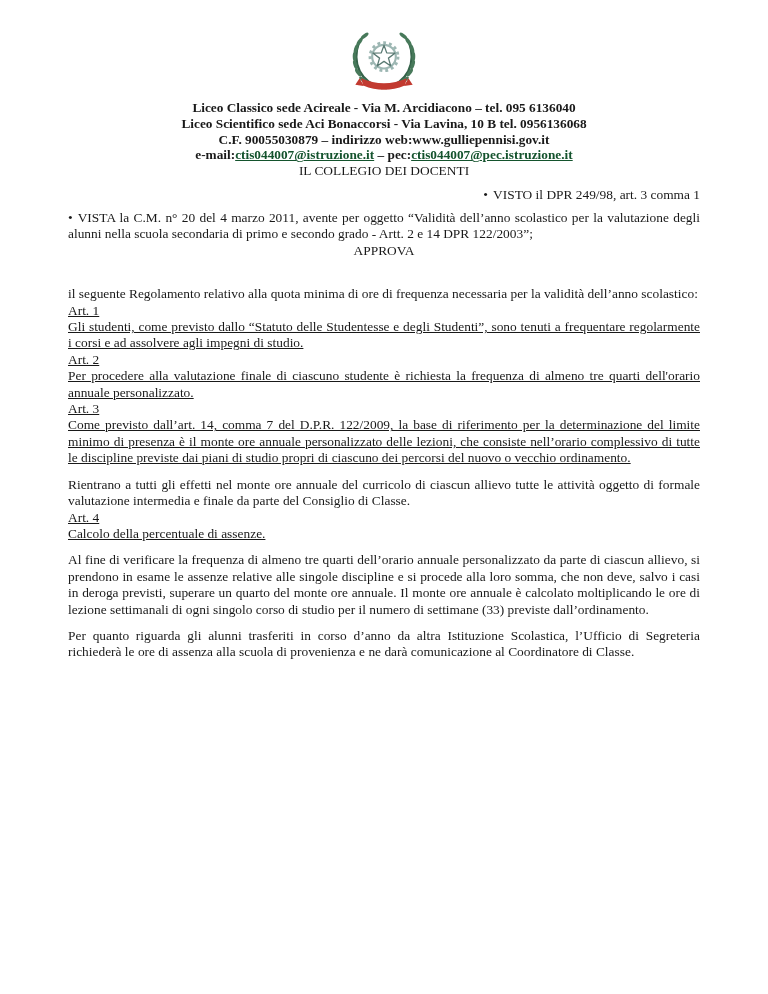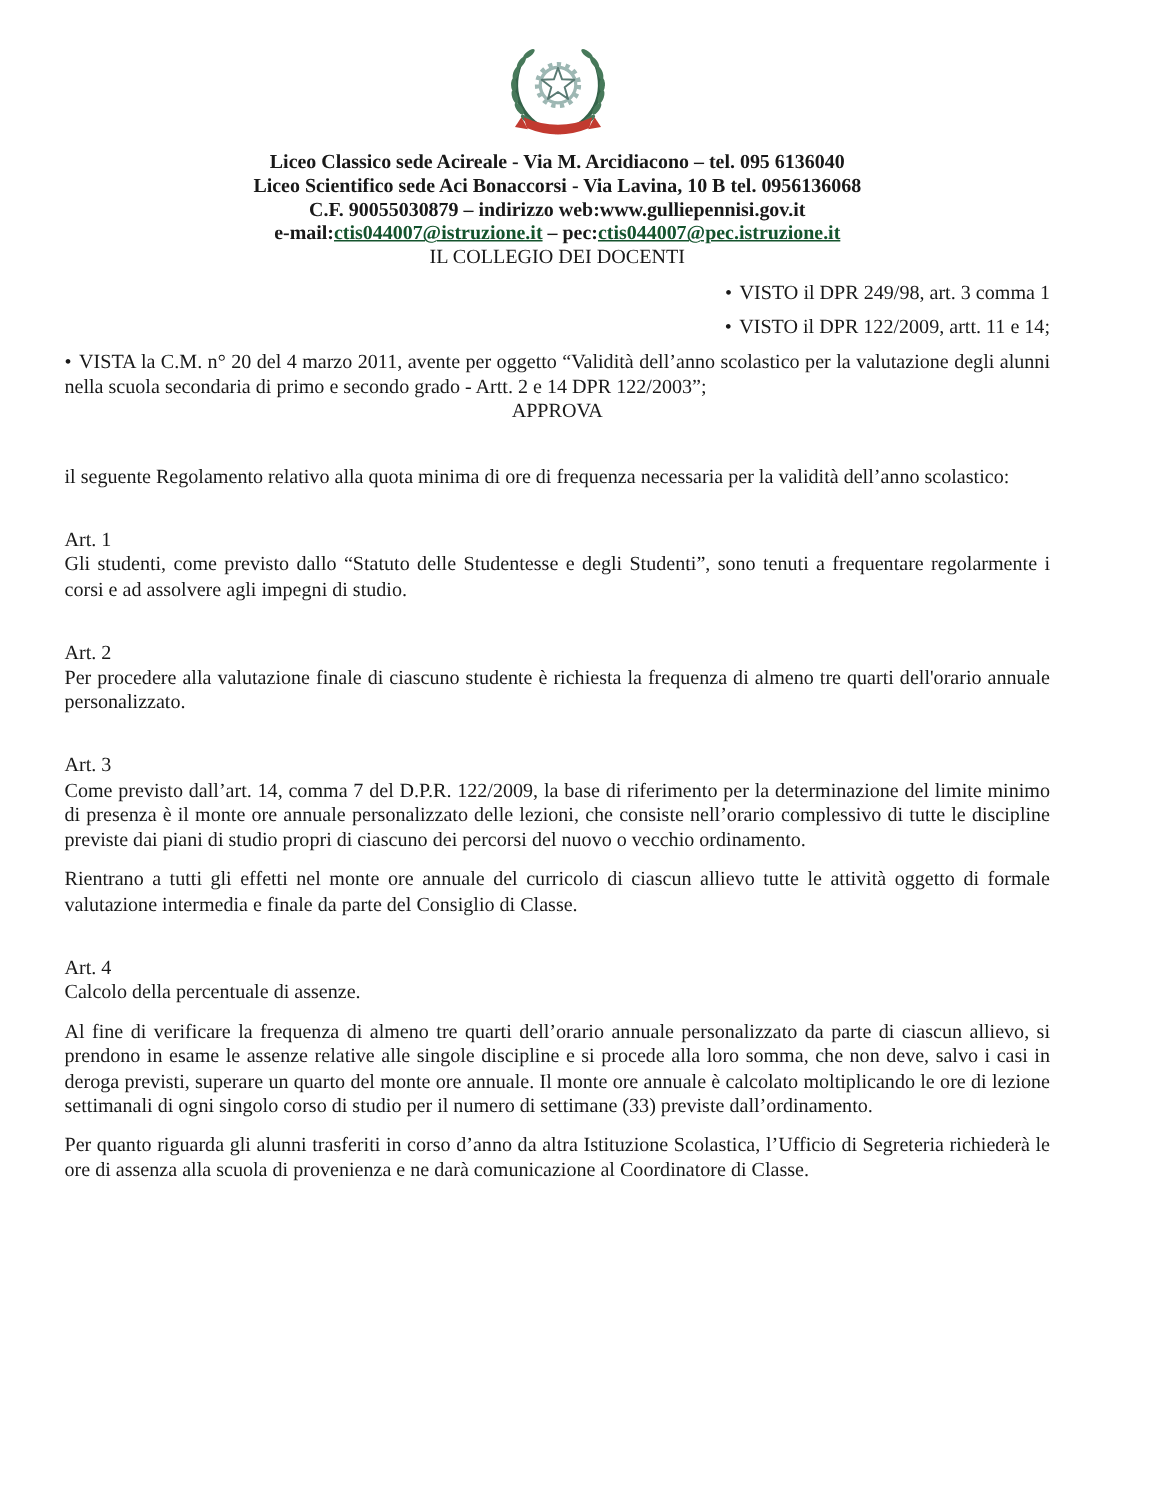--- a/index.html
+++ b/index.html
@@ -6,21 +6,21 @@
   body {
     width: 768px;
     height: 994px;
     background: #ffffff;
     font-family: "Liberation Serif", "DejaVu Serif", serif;
     font-size: 13.4px;
     line-height: 16.4px;
     color: #191919;
     overflow: hidden;
   }
-  .page { padding: 24px 68px 0 43px; }
+  .page { padding: 24px 68px 0 68px; }
 
   .emblem { display: block; margin: 4px auto 6px auto; width: 88px; height: 66px; }
 
   .header { text-align: center; font-weight: bold; font-size: 13.3px; line-height: 15.8px; }
   .header .line { white-space: nowrap; }
   .link { text-decoration: underline; color: #14532d; }
 
   .title-block { margin-top: 25px; text-align: center; font-weight: bold; }
   .title-line1 { margin-bottom: 6px; }
   .subtitle { font-weight: normal; }
@@ -29,21 +29,21 @@
 
   .bullet { margin: 7px 0 0 0; text-align: right; }
   .bullet .marker { margin-right: 5px; }
   .first-bullet { margin-top: 7px; }
   .just { text-align: justify; }
 
   .approva { text-align: center; margin-top: 27px; }
 
   .intro { margin-top: 27px; text-align: justify; }
 
-  .article { margin-top: 26px; }
+  .article { margin-top: 0; text-decoration: underline; }
   .article .art-text { text-align: justify; }
 
   .para { margin-top: 10px; text-align: justify; }
 
   p, div.block { margin: 0; }
 </style>
 </head>
 <body>
 
 <div class="page">
@@ -93,23 +93,20 @@
       <span>e-mail:</span><span class="link">ctis044007@istruzione.it</span><span> – pec:</span><span class="link">ctis044007@pec.istruzione.it</span>
     </div>
   </div>
 
 
   <div class="collegio block">IL COLLEGIO DEI DOCENTI</div>
 
   <p class="bullet first-bullet">
     <span class="marker">•</span><span>VISTO il DPR 249/98, art. 3 comma 1</span>
   </p>
-  <p class="bullet">
-    <span class="marker">•</span><span>VISTO il DPR 122/2009, artt. 11 e 14;</span>
-  </p>
   <p class="bullet just">
     <span class="marker">•</span><span>VISTA la C.M. n° 20 del 4 marzo 2011, avente per oggetto “Validità dell’anno scolastico per la valutazione degli alunni nella scuola secondaria di primo e secondo grado - Artt. 2 e 14 DPR 122/2003”;</span>
   </p>
 
   <div class="approva block">APPROVA</div>
 
   <p class="intro">il seguente Regolamento relativo alla quota minima di ore di frequenza necessaria per la validità dell’anno scolastico:</p>
 
   <div class="article">
     <div class="art-label">Art. 1</div>

